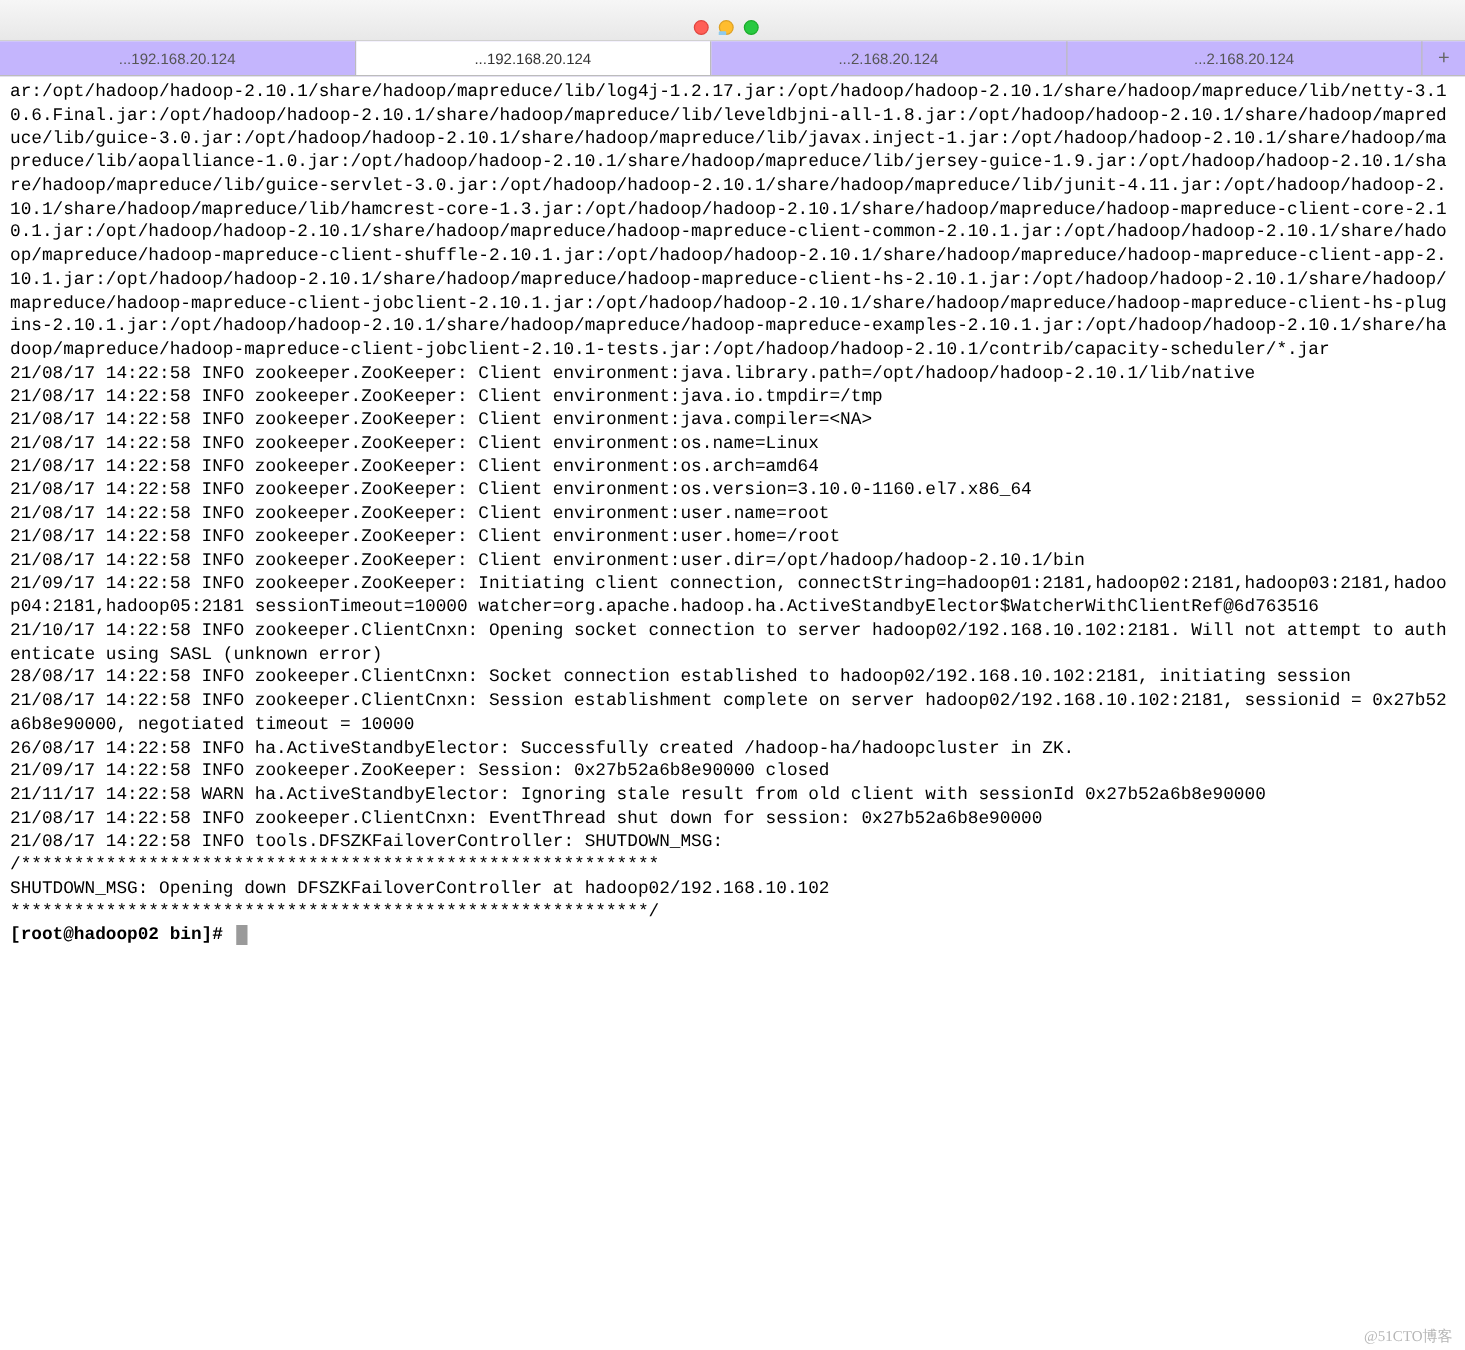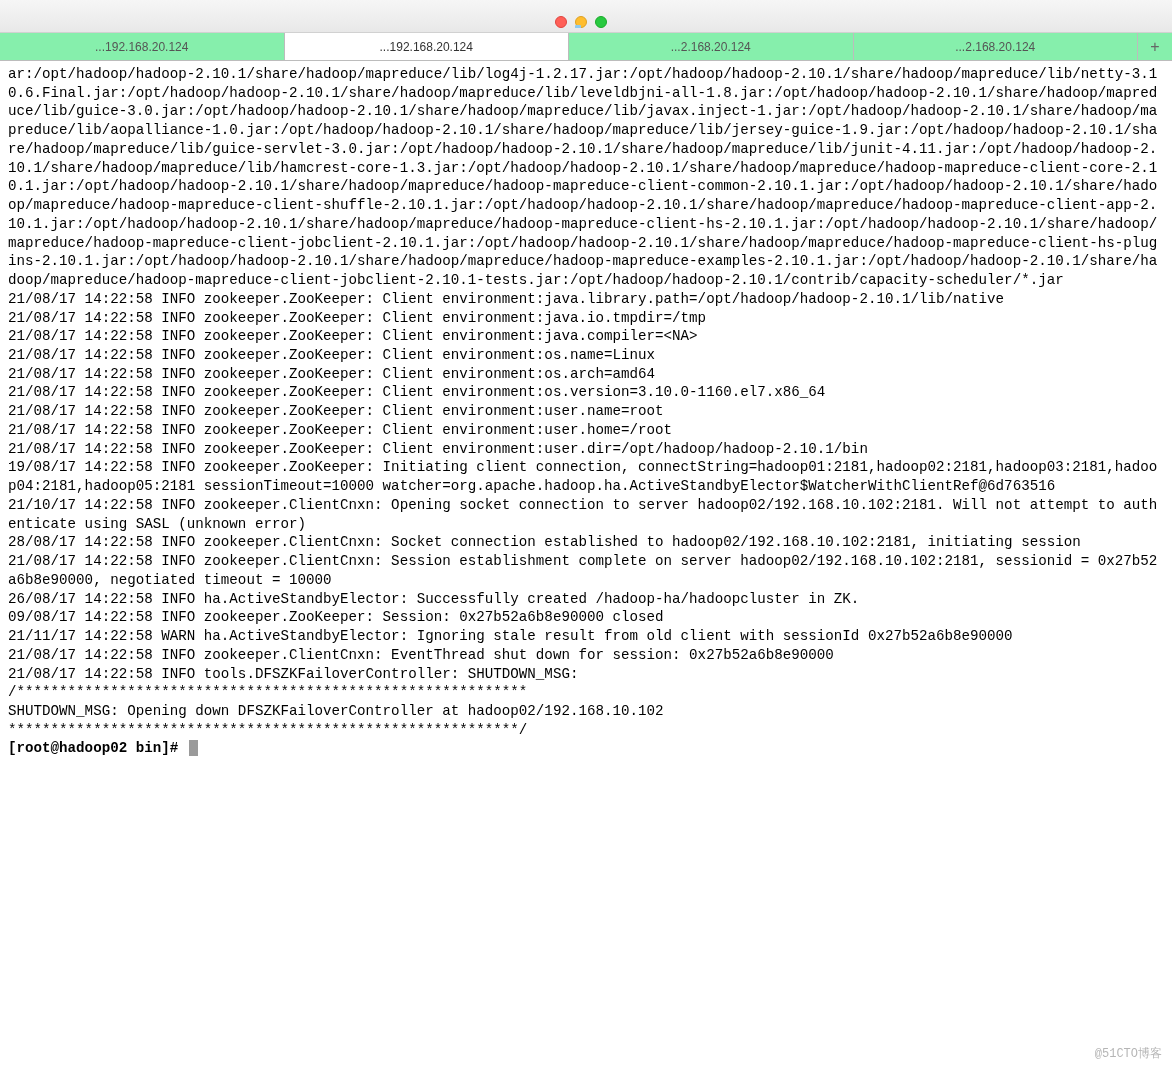--- a/index.html
+++ b/index.html
@@ -59,21 +59,21 @@
       height: 3px;
       background: #8ecaed;
       border-radius: 1px 1px 0 0;
     }
     .window-title {
       white-space: nowrap;
       overflow: hidden;
     }
     .tabbar {
       height: 28px;
-      background: #86efac;
+      background: #c4b5fd;
       display: flex;
       border-bottom: 1px solid #bcbcbc;
       font-family: -apple-system, BlinkMacSystemFont, "Helvetica Neue", sans-serif;
       font-size: 12px;
       color: #555;
     }
     .tab {
       flex: 1;
       display: flex;
       align-items: center;
@@ -102,23 +102,23 @@
       padding: 4px 8px 4px 8px;
       white-space: pre-wrap;
       word-break: break-all;
       line-height: 1.32;
       font-size: 14.2px;
       letter-spacing: 0;
       color: #000;
     }
     .watermark {
       position: absolute;
-      bottom: 18px;
+      bottom: 2px;
       right: 10px;
-      font-family: Liberation Mono, monospace;
+      font-family: Liberation Serif, serif;
       font-size: 12px;
       color: rgba(120,120,120,0.55);
     }
     .cursor-block {
       display: inline-block;
       width: 9px;
       height: 16px;
       background: #9a9a9a;
       vertical-align: text-bottom;
       margin-left: 2px;
@@ -159,26 +159,26 @@
 <div class="terminal"><span>ar:/opt/hadoop/hadoop-2.10.1/share/hadoop/mapreduce/lib/log4j-1.2.17.jar:/opt/hadoop/hadoop-2.10.1/share/hadoop/mapreduce/lib/netty-3.10.6.Final.jar:/opt/hadoop/hadoop-2.10.1/share/hadoop/mapreduce/lib/leveldbjni-all-1.8.jar:/opt/hadoop/hadoop-2.10.1/share/hadoop/mapreduce/lib/guice-3.0.jar:/opt/hadoop/hadoop-2.10.1/share/hadoop/mapreduce/lib/javax.inject-1.jar:/opt/hadoop/hadoop-2.10.1/share/hadoop/mapreduce/lib/aopalliance-1.0.jar:/opt/hadoop/hadoop-2.10.1/share/hadoop/mapreduce/lib/jersey-guice-1.9.jar:/opt/hadoop/hadoop-2.10.1/share/hadoop/mapreduce/lib/guice-servlet-3.0.jar:/opt/hadoop/hadoop-2.10.1/share/hadoop/mapreduce/lib/junit-4.11.jar:/opt/hadoop/hadoop-2.10.1/share/hadoop/mapreduce/lib/hamcrest-core-1.3.jar:/opt/hadoop/hadoop-2.10.1/share/hadoop/mapreduce/hadoop-mapreduce-client-core-2.10.1.jar:/opt/hadoop/hadoop-2.10.1/share/hadoop/mapreduce/hadoop-mapreduce-client-common-2.10.1.jar:/opt/hadoop/hadoop-2.10.1/share/hadoop/mapreduce/hadoop-mapreduce-client-shuffle-2.10.1.jar:/opt/hadoop/hadoop-2.10.1/share/hadoop/mapreduce/hadoop-mapreduce-client-app-2.10.1.jar:/opt/hadoop/hadoop-2.10.1/share/hadoop/mapreduce/hadoop-mapreduce-client-hs-2.10.1.jar:/opt/hadoop/hadoop-2.10.1/share/hadoop/mapreduce/hadoop-mapreduce-client-jobclient-2.10.1.jar:/opt/hadoop/hadoop-2.10.1/share/hadoop/mapreduce/hadoop-mapreduce-client-hs-plugins-2.10.1.jar:/opt/hadoop/hadoop-2.10.1/share/hadoop/mapreduce/hadoop-mapreduce-examples-2.10.1.jar:/opt/hadoop/hadoop-2.10.1/share/hadoop/mapreduce/hadoop-mapreduce-client-jobclient-2.10.1-tests.jar:/opt/hadoop/hadoop-2.10.1/contrib/capacity-scheduler/*.jar</span>
 <span>21/08/17 14:22:58 INFO zookeeper.ZooKeeper: Client environment:java.library.path=/opt/hadoop/hadoop-2.10.1/lib/native</span>
 <span>21/08/17 14:22:58 INFO zookeeper.ZooKeeper: Client environment:java.io.tmpdir=/tmp</span>
 <span>21/08/17 14:22:58 INFO zookeeper.ZooKeeper: Client environment:java.compiler=&lt;NA&gt;</span>
 <span>21/08/17 14:22:58 INFO zookeeper.ZooKeeper: Client environment:os.name=Linux</span>
 <span>21/08/17 14:22:58 INFO zookeeper.ZooKeeper: Client environment:os.arch=amd64</span>
 <span>21/08/17 14:22:58 INFO zookeeper.ZooKeeper: Client environment:os.version=3.10.0-1160.el7.x86_64</span>
 <span>21/08/17 14:22:58 INFO zookeeper.ZooKeeper: Client environment:user.name=root</span>
 <span>21/08/17 14:22:58 INFO zookeeper.ZooKeeper: Client environment:user.home=/root</span>
 <span>21/08/17 14:22:58 INFO zookeeper.ZooKeeper: Client environment:user.dir=/opt/hadoop/hadoop-2.10.1/bin</span>
-<span>19/08/17 14:22:58 INFO zookeeper.ZooKeeper: Initiating client connection, connectString=hadoop01:2181,hadoop02:2181,hadoop03:2181,hadoop04:2181,hadoop05:2181 sessionTimeout=10000 watcher=org.apache.hadoop.ha.ActiveStandbyElector$WatcherWithClientRef@6d763516</span>
+<span>21/09/17 14:22:58 INFO zookeeper.ZooKeeper: Initiating client connection, connectString=hadoop01:2181,hadoop02:2181,hadoop03:2181,hadoop04:2181,hadoop05:2181 sessionTimeout=10000 watcher=org.apache.hadoop.ha.ActiveStandbyElector$WatcherWithClientRef@6d763516</span>
 <span>21/10/17 14:22:58 INFO zookeeper.ClientCnxn: Opening socket connection to server hadoop02/192.168.10.102:2181. Will not attempt to authenticate using SASL (unknown error)</span>
 <span>28/08/17 14:22:58 INFO zookeeper.ClientCnxn: Socket connection established to hadoop02/192.168.10.102:2181, initiating session</span>
 <span>21/08/17 14:22:58 INFO zookeeper.ClientCnxn: Session establishment complete on server hadoop02/192.168.10.102:2181, sessionid = 0x27b52a6b8e90000, negotiated timeout = 10000</span>
 <span>26/08/17 14:22:58 INFO ha.ActiveStandbyElector: Successfully created /hadoop-ha/hadoopcluster in ZK.</span>
-<span>09/08/17 14:22:58 INFO zookeeper.ZooKeeper: Session: 0x27b52a6b8e90000 closed</span>
+<span>21/09/17 14:22:58 INFO zookeeper.ZooKeeper: Session: 0x27b52a6b8e90000 closed</span>
 <span>21/11/17 14:22:58 WARN ha.ActiveStandbyElector: Ignoring stale result from old client with sessionId 0x27b52a6b8e90000</span>
 <span>21/08/17 14:22:58 INFO zookeeper.ClientCnxn: EventThread shut down for session: 0x27b52a6b8e90000</span>
 <span>21/08/17 14:22:58 INFO tools.DFSZKFailoverController: SHUTDOWN_MSG:</span>
 <span>/************************************************************</span>
 <span>SHUTDOWN_MSG: Opening down DFSZKFailoverController at hadoop02/192.168.10.102</span>
 <span>************************************************************/</span>
 <span class="bold">[root@hadoop02 bin]# </span><span class="cursor-block"></span></div>
 
 <div class="watermark">@51CTO博客</div>
 

